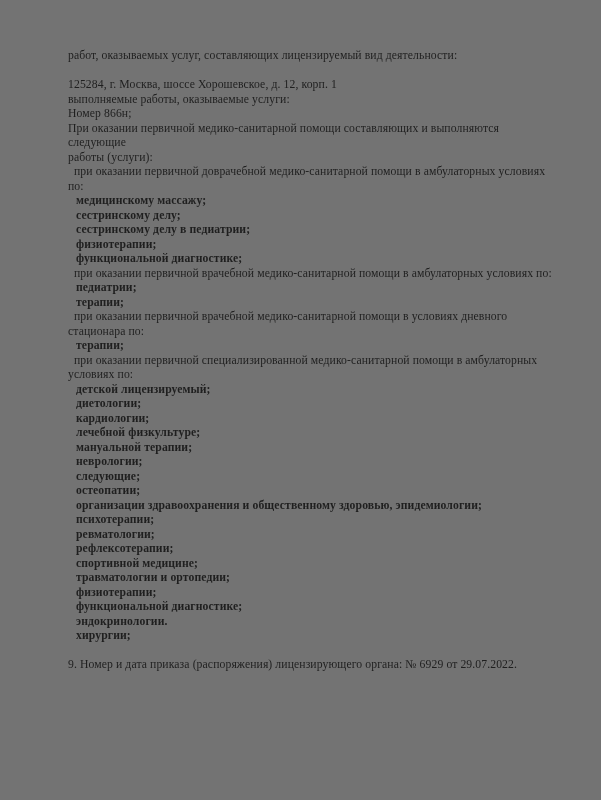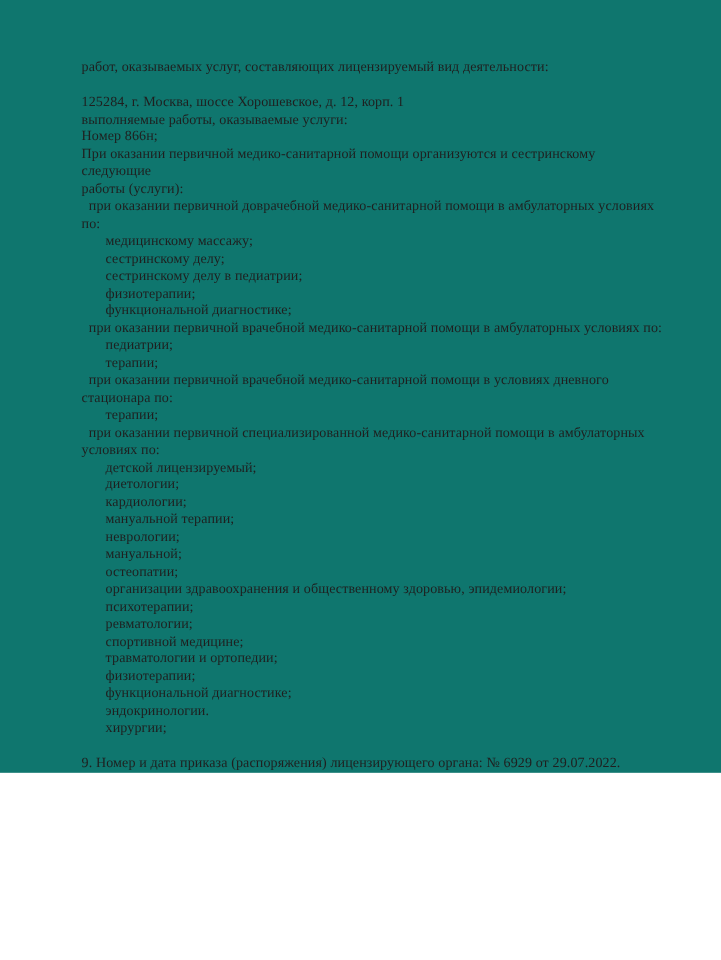--- a/index.html
+++ b/index.html
@@ -9,22 +9,22 @@
   body {
     width: 601px;
     height: 800px;
     background: #ffffff;
     overflow: hidden;
     font-family: "Liberation Serif", "DejaVu Serif", serif;
   }
   .page {
     position: relative;
     width: 601px;
-    height: 644px;
-    background: #0f766e;
+    height: 800px;
+    background: #737373;
   }
   .doc {
     position: absolute;
     left: 68px;
     top: 49px;
     width: 489px;
     font-size: 11.7px;
     line-height: 14.5px;
     color: #1f1f1f;
     letter-spacing: 0.1px;
@@ -33,21 +33,22 @@
   .paragraph,
   .section-title,
   .service-item {
     white-space: pre-wrap;
   }
   
   .section-title {
     text-indent: 6px;
   }
   .service-item {
-    margin-left: 20px;
+    margin-left: 8px;
+    font-weight: bold;
   }
   .gap {
     height: 14.5px;
   }
 </style>
 </head>
 <body>
 
 <div class="page">
   <div class="doc">
@@ -55,21 +56,21 @@
     <div class="line">работ, оказываемых услуг, составляющих лицензируемый вид деятельности:</div>
 
     <div class="gap"></div>
 
     <div class="line">125284, г. Москва, шоссе Хорошевское, д. 12, корп. 1</div>
 
     <div class="line">выполняемые работы, оказываемые услуги:</div>
 
     <div class="line">Номер 866н;</div>
 
-    <div class="paragraph">При оказании первичной медико-санитарной помощи организуются и сестринскому следующие
+    <div class="paragraph">При оказании первичной медико-санитарной помощи составляющих и выполняются следующие
 работы (услуги):</div>
 
     <div>
         <div class="section-title">при оказании первичной доврачебной медико-санитарной помощи в амбулаторных условиях
 по:</div>
         <div class="service-item">медицинскому массажу;</div>
         <div class="service-item">сестринскому делу;</div>
         <div class="service-item">сестринскому делу в педиатрии;</div>
         <div class="service-item">физиотерапии;</div>
         <div class="service-item">функциональной диагностике;</div>
@@ -77,27 +78,29 @@
         <div class="service-item">педиатрии;</div>
         <div class="service-item">терапии;</div>
         <div class="section-title">при оказании первичной врачебной медико-санитарной помощи в условиях дневного
 стационара по:</div>
         <div class="service-item">терапии;</div>
         <div class="section-title">при оказании первичной специализированной медико-санитарной помощи в амбулаторных
 условиях по:</div>
         <div class="service-item">детской лицензируемый;</div>
         <div class="service-item">диетологии;</div>
         <div class="service-item">кардиологии;</div>
+        <div class="service-item">лечебной физкультуре;</div>
         <div class="service-item">мануальной терапии;</div>
         <div class="service-item">неврологии;</div>
-        <div class="service-item">мануальной;</div>
+        <div class="service-item">следующие;</div>
         <div class="service-item">остеопатии;</div>
         <div class="service-item">организации здравоохранения и общественному здоровью, эпидемиологии;</div>
         <div class="service-item">психотерапии;</div>
         <div class="service-item">ревматологии;</div>
+        <div class="service-item">рефлексотерапии;</div>
         <div class="service-item">спортивной медицине;</div>
         <div class="service-item">травматологии и ортопедии;</div>
         <div class="service-item">физиотерапии;</div>
         <div class="service-item">функциональной диагностике;</div>
         <div class="service-item">эндокринологии.</div>
         <div class="service-item">хирургии;</div>
       </div>
 
     <div class="gap"></div>
 

